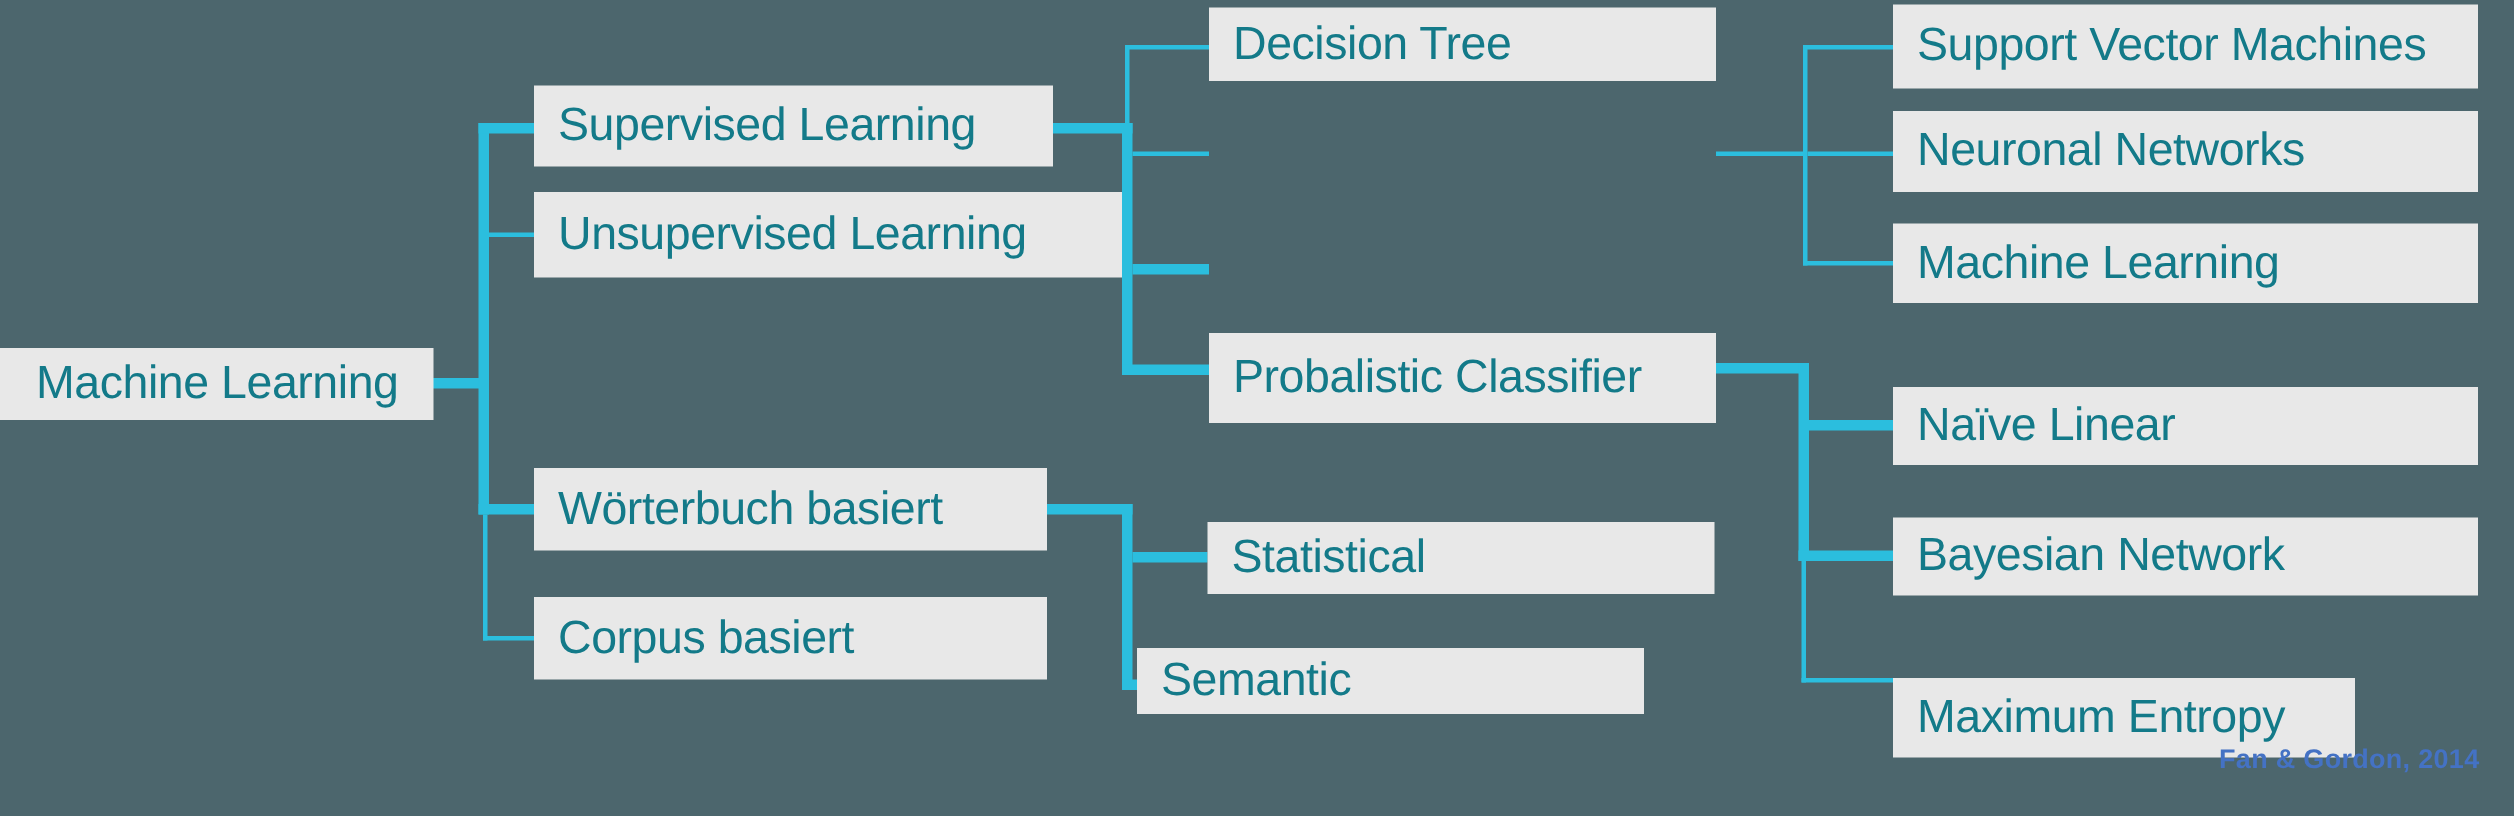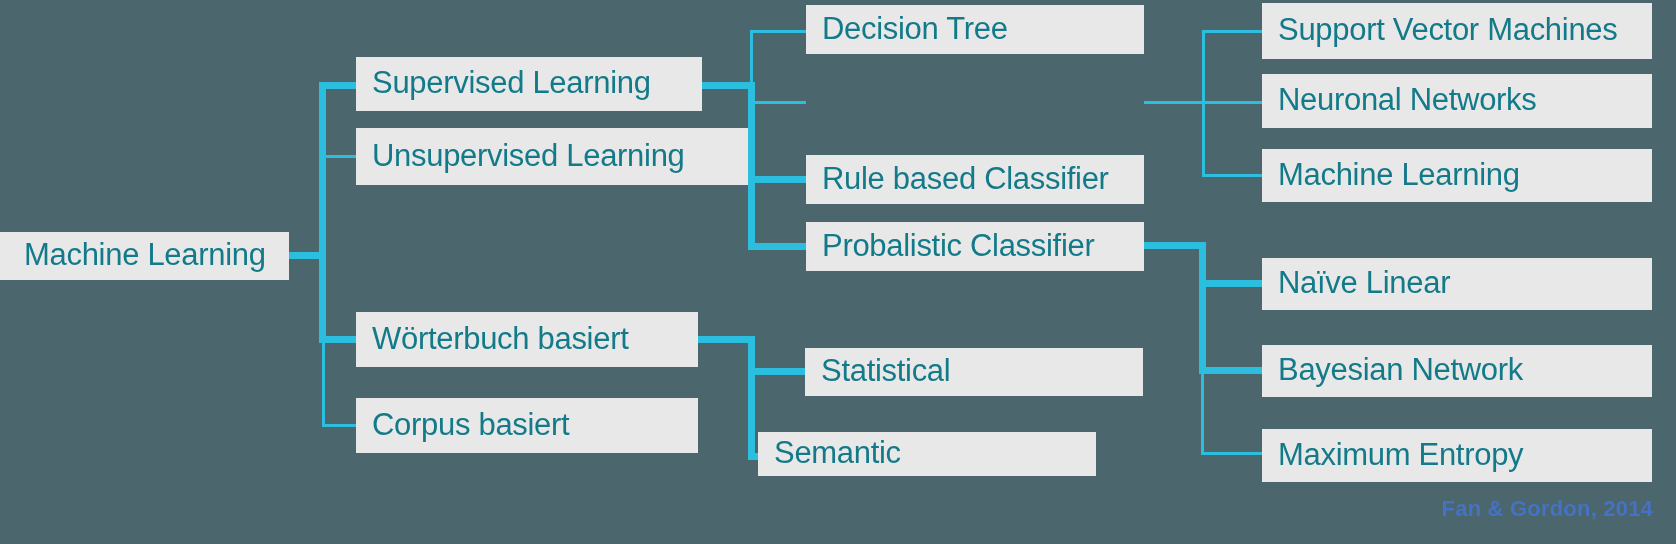--- a/index.html
+++ b/index.html
@@ -23,21 +23,21 @@
   .node.root{padding-left:24px;}
   .node-label{
     color:var(--node-text);
     font-size:31px;letter-spacing:-0.3px;
     white-space:nowrap;line-height:1;
     padding-bottom:3px;
   }
   .line{position:absolute;background:var(--line);}
   .citation{
     position:absolute;right:23px;top:496px;
-    color:var(--citation);font-size:22px;font-weight:bold;
+    color:var(--citation);font-size:18px;font-weight:bold;
     letter-spacing:0.2px;white-space:nowrap;
   }
 </style>
 </head>
 <body>
 
 <div class="stage">
 
   <div class="line" style="left:288px;top:252px;width:38px;height:7px"></div>
   <div class="line" style="left:319px;top:82px;width:7px;height:261px"></div>
@@ -85,24 +85,21 @@
   <div class="node" style="left:356px;top:312px;width:342px;height:55px">
     <span class="node-label">Wörterbuch basiert</span>
   </div>
   <div class="node" style="left:356px;top:398px;width:342px;height:55px">
     <span class="node-label">Corpus basiert</span>
   </div>
 
   <div class="node" style="left:806px;top:5px;width:338px;height:49px">
     <span class="node-label">Decision Tree</span>
   </div>
-  <div class="node" style="left:806px;top:155px;width:338px;height:49px">
-    <span class="node-label">Rule based Classifier</span>
-  </div>
-  <div class="node" style="left:806px;top:222px;width:338px;height:49px">
+  <div class="node" style="left:806px;top:222px;width:338px;height:60px">
     <span class="node-label">Probalistic Classifier</span>
   </div>
   <div class="node" style="left:805px;top:348px;width:338px;height:48px">
     <span class="node-label">Statistical</span>
   </div>
   <div class="node" style="left:758px;top:432px;width:338px;height:44px">
     <span class="node-label">Semantic</span>
   </div>
 
   <div class="node" style="left:1262px;top:3px;width:390px;height:56px">
@@ -113,18 +110,18 @@
   </div>
   <div class="node" style="left:1262px;top:149px;width:390px;height:53px">
     <span class="node-label">Machine Learning</span>
   </div>
   <div class="node" style="left:1262px;top:258px;width:390px;height:52px">
     <span class="node-label">Naïve Linear</span>
   </div>
   <div class="node" style="left:1262px;top:345px;width:390px;height:52px">
     <span class="node-label">Bayesian Network</span>
   </div>
-  <div class="node" style="left:1262px;top:429px;width:390px;height:53px">
+  <div class="node" style="left:1262px;top:452px;width:308px;height:53px">
     <span class="node-label">Maximum Entropy</span>
   </div>
 
   <div class="citation">Fan &amp; Gordon, 2014</div>
 </div>
 
 </body></html>

